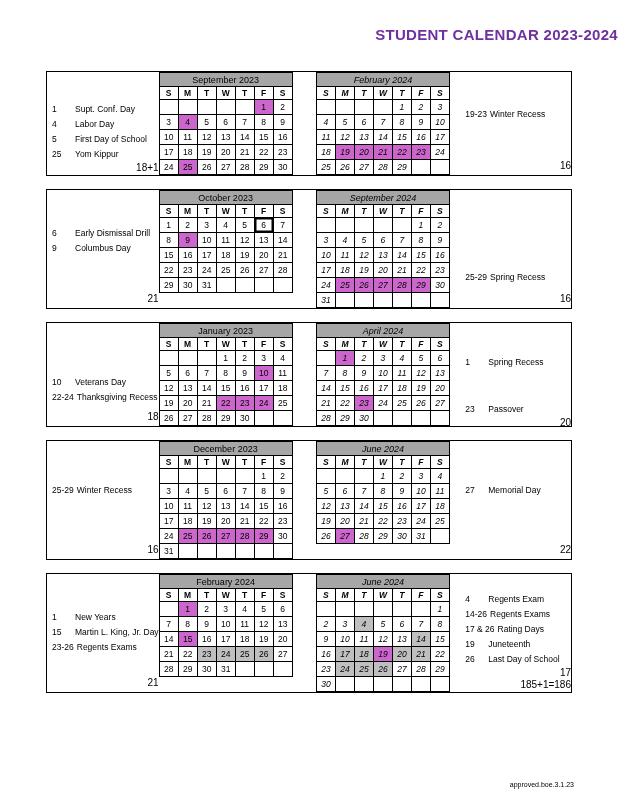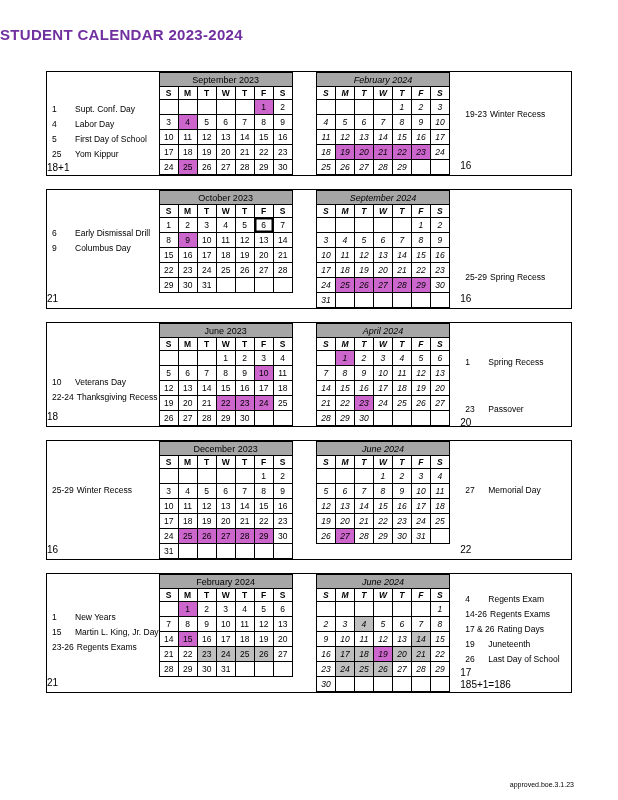--- a/index.html
+++ b/index.html
@@ -3,41 +3,41 @@
 <meta charset="utf-8">
 <style>
   * { margin:0; padding:0; box-sizing:border-box; }
   html,body { background:#ffffff; }
   body {
     width:618px; height:800px; position:relative;
     font-family:"Liberation Sans", sans-serif; color:#000;
     overflow:hidden;
   }
   .title {
-    text-align:left; padding-top:26px;
+    text-align:right; padding-top:26px;
     font-size:15px; font-weight:bold; letter-spacing:0.3px;
     color:var(--title, #7030A0);
   }
   .grid { margin:28px 0 0 46px; width:526px; }
   .cal-row {
     display:flex; border:1px solid #000; margin-bottom:13px;
     align-items:stretch; background:#fff;
   }
   .h5 { height:105px; }
   .h6 { height:120px; }
   .notes { display:flex; flex-direction:column; }
   .notes.left  { width:123px; }
   .notes.right { width:122px; }
   .note {
     display:flex; white-space:nowrap; overflow:hidden;
     line-height:15px; font-size:8.5px; padding-left:5px;
   }
   .note-num { min-width:20px; margin-right:3px; }
   .count-block {
-    margin-top:auto; text-align:left;
+    margin-top:auto; text-align:right;
     font-size:10px; line-height:12px; padding-bottom:3px;
   }
   .month-slot { width:159px; }
   .right-cal { margin-left:13px;font-style:italic; }
   table.cal { border-collapse:collapse; table-layout:fixed; }
   .cal th, .cal td { border:1px solid #000; text-align:center; padding:0; }
   .cal .mname {
     background:var(--month_header_bg, #A6A6A6);
     height:14px; font-size:9px; font-weight:400;
   }
@@ -405,21 +405,21 @@
           </div>
         </div>
       <div class="count-block">
         <div class="count">18</div>
       </div>
     </div>
     <div class="month-slot">
         <table class="cal">
           <tbody>
             <tr>
-              <th class="mname" colspan="7">June 2023</th>
+              <th class="mname" colspan="7">January 2023</th>
             </tr>
             <tr>
               <th class="dh">S</th>
               <th class="dh">M</th>
               <th class="dh">T</th>
               <th class="dh">W</th>
               <th class="dh">T</th>
               <th class="dh">F</th>
               <th class="dh">S</th>
             </tr>

